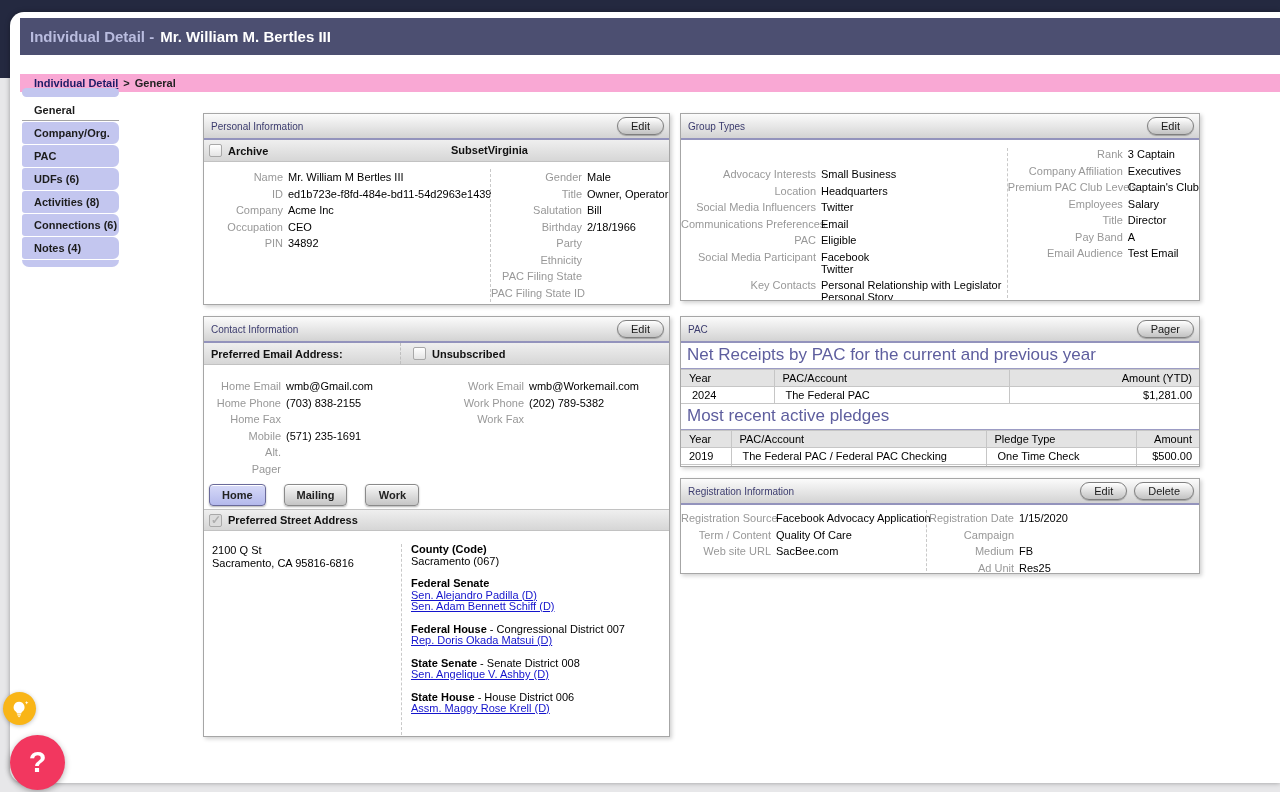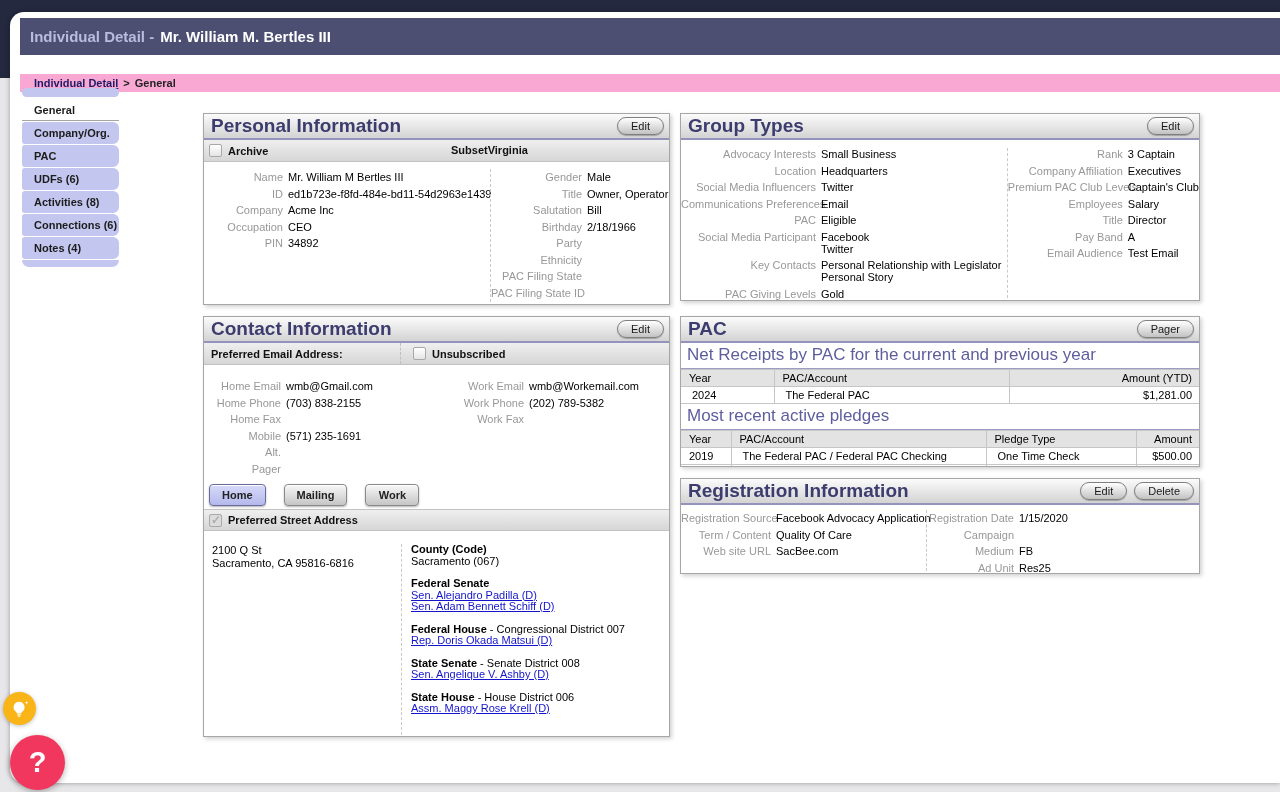--- a/index.html
+++ b/index.html
@@ -45,21 +45,21 @@
   #panel-pi  { left:193px; top:101px; width:467px; height:192px; }
   #panel-ci  { left:193px; top:304px; width:467px; height:421px; }
   #panel-gt  { left:670px; top:101px; width:520px; height:188px; }
   #panel-pac { left:670px; top:304px; width:520px; height:151px; }
   #panel-reg { left:670px; top:466px; width:520px; height:96px; }
   .phead {
     height:26px; display:flex; align-items:center;
     background:linear-gradient(#fbfbfb,#d3d3d3);
     border-bottom:2px solid #9393bc; padding:0 5px 0 7px;
   }
-  .ptitle { flex:1; font-size:19px; font-weight:bold; color:#3c3c6e; }
+  .ptitle { flex:1; font-size:10px; font-weight:normal; color:#3c3c6e; }
   .btn {
     border:1px solid #7f7f7f; border-radius:9px;
     background:linear-gradient(#ffffff,#c2c2c2);
     font-size:11px; font-weight:normal; color:#1a1a1a; padding:2px 13px;
     font-family:inherit; cursor:pointer; box-shadow:0 1px 1px rgba(0,0,0,.25);
   }
   .btn + .btn { margin-left:7px; }
   .graybar {
     height:22px; background:linear-gradient(#efefef,#d6d6d6);
     border-bottom:1px solid #c2c2c2; display:flex; align-items:center;
@@ -81,21 +81,21 @@
   .frow { display:flex; line-height:16.5px; }
   .flabel { color:#989898; text-align:right; padding-right:5px; flex:none; white-space:nowrap; }
   .fval { color:#000; white-space:nowrap; }
   .dashleft { border-left:1px dashed #c9c9c9; }
   .lw84{width:84px} .lw96{width:96px} .lw82{width:82px} .lw85{width:85px}
   .lw140{width:140px} .lw120{width:120px} .lw95{width:95px} .lw92{width:92px}
   .pi-fields { height:calc(100% - 50px); padding-top:7px; }
   .pi-left { width:286px; }
   .pi-right { flex:1; }
   .gt-fields { height:calc(100% - 28px); padding-top:8px; }
-  .gt-left { width:330px; }
+  .gt-left { width:330px;margin-top:20px; }
   .gt-left .frow, .gt-right .frow { line-height:12px; margin-bottom:4.5px; }
   .gt-right { flex:1; }
   .ci-fields { padding-top:13px; }
   .ci-left { width:240px; }
   .ci-right { flex:1; }
   .ci-bar-left { width:197px; align-self:stretch; display:flex; align-items:center; border-right:1px dashed #bfbfbf; }
   
   .ctabs { display:flex; gap:18px; margin:7px 0 3px 5px; }
   .ctab {
     height:22px; display:flex; align-items:center; justify-content:center;

